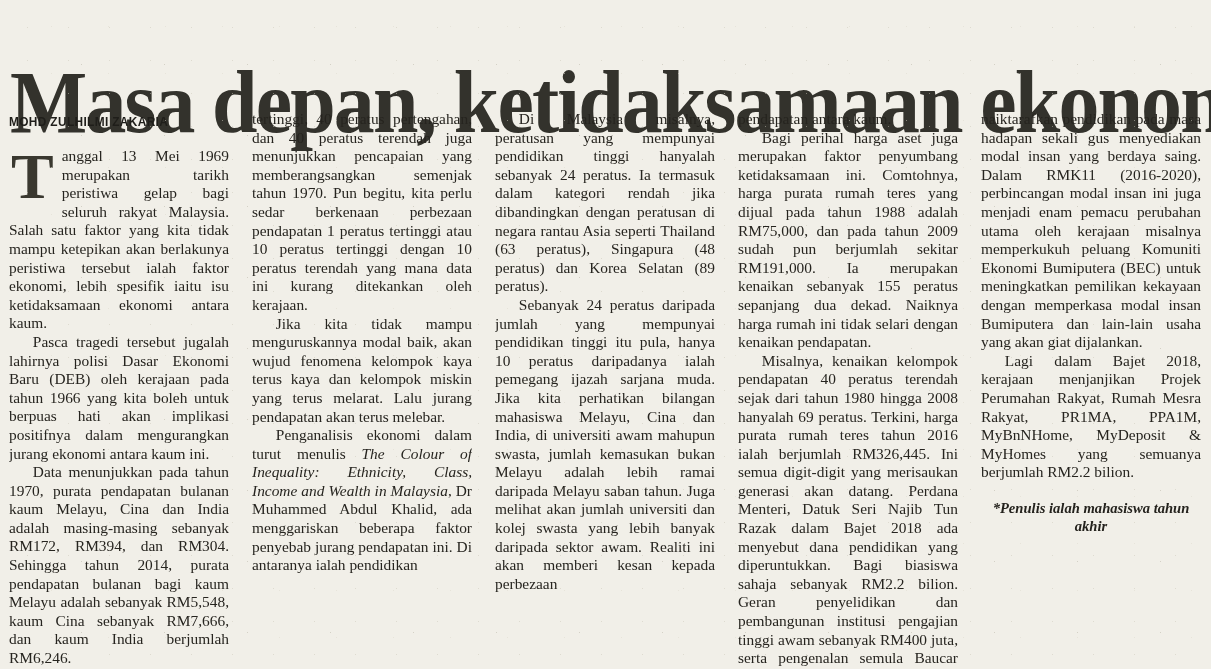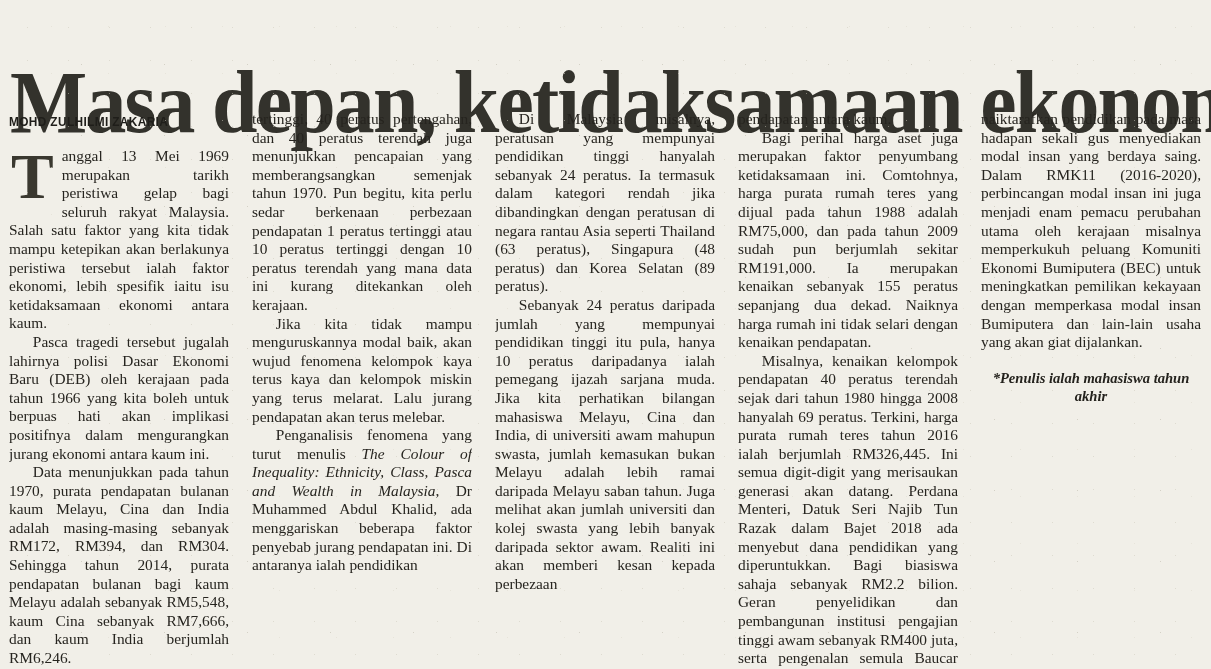--- a/index.html
+++ b/index.html
@@ -81,36 +81,37 @@
     <div class="byline">MOHD ZULHILMI ZAKARIA</div>
     <p class="first"><span class="dropcap">T</span><span>anggal 13 Mei 1969 merupakan tarikh peristiwa gelap bagi seluruh rakyat Malaysia. Salah satu faktor yang kita tidak mampu ketepikan akan berlakunya peristiwa tersebut ialah faktor ekonomi, lebih spesifik iaitu isu ketidaksamaan ekonomi antara kaum.</span></p>
     <p>Pasca tragedi tersebut jugalah lahirnya polisi Dasar Ekonomi Baru (DEB) oleh kerajaan pada tahun 1966 yang kita boleh untuk berpuas hati akan implikasi positifnya dalam mengurangkan jurang ekonomi antara kaum ini.</p>
     <p>Data menunjukkan pada tahun 1970, purata pendapatan bulanan kaum Melayu, Cina dan India adalah masing-masing sebanyak RM172, RM394, dan RM304. Sehingga tahun 2014, purata pendapatan bulanan bagi kaum Melayu adalah sebanyak RM5,548, kaum Cina sebanyak RM7,666, dan kaum India berjumlah RM6,246.</p>
 
   </div>
 
   <div class="col">
     <p class="cont">tertinggi, 40 peratus pertengahan, dan 40 peratus terendah juga menunjukkan pencapaian yang memberangsangkan semenjak tahun 1970. Pun begitu, kita perlu sedar berkenaan perbezaan pendapatan 1 peratus tertinggi atau 10 peratus tertinggi dengan 10 peratus terendah yang mana data ini kurang ditekankan oleh kerajaan.</p>
     <p>Jika kita tidak mampu menguruskannya modal baik, akan wujud fenomena kelompok kaya terus kaya dan kelompok miskin yang terus melarat. Lalu jurang pendapatan akan terus melebar.</p>
-    <p><span>Penganalisis fenomena yang turut menulis </span><em class="book">The Colour of Inequality: Ethnicity, Class, Pasca and Wealth in Malaysia</em><span>, Dr Muhammed Abdul Khalid, ada menggariskan beberapa faktor penyebab jurang pendapatan ini. Di antaranya ialah pendidikan</span></p>
+    <p><span>Penganalisis ekonomi dalam turut menulis </span><em class="book">The Colour of Inequality: Ethnicity, Class, Income and Wealth in Malaysia</em><span>, Dr Muhammed Abdul Khalid, ada menggariskan beberapa faktor penyebab jurang pendapatan ini. Di antaranya ialah pendidikan</span></p>
   </div>
 
   <div class="col">
     <p>Di Malaysia misalnya, peratusan yang mempunyai pendidikan tinggi hanyalah sebanyak 24 peratus. Ia termasuk dalam kategori rendah jika dibandingkan dengan peratusan di negara rantau Asia seperti Thailand (63 peratus), Singapura (48 peratus) dan Korea Selatan (89 peratus).</p>
     <p>Sebanyak 24 peratus daripada jumlah yang mempunyai pendidikan tinggi itu pula, hanya 10 peratus daripadanya ialah pemegang ijazah sarjana muda. Jika kita perhatikan bilangan mahasiswa Melayu, Cina dan India, di universiti awam mahupun swasta, jumlah kemasukan bukan Melayu adalah lebih ramai daripada Melayu saban tahun. Juga melihat akan jumlah universiti dan kolej swasta yang lebih banyak daripada sektor awam. Realiti ini akan memberi kesan kepada perbezaan</p>
   </div>
 
   <div class="col">
     <p class="cont">pendapatan antara kaum.</p>
     <p>Bagi perihal harga aset juga merupakan faktor penyumbang ketidaksamaan ini. Comtohnya, harga purata rumah teres yang dijual pada tahun 1988 adalah RM75,000, dan pada tahun 2009 sudah pun berjumlah sekitar RM191,000. Ia merupakan kenaikan sebanyak 155 peratus sepanjang dua dekad. Naiknya harga rumah ini tidak selari dengan kenaikan pendapatan.</p>
     <p>Misalnya, kenaikan kelompok pendapatan 40 peratus terendah sejak dari tahun 1980 hingga 2008 hanyalah 69 peratus. Terkini, harga purata rumah teres tahun 2016 ialah berjumlah RM326,445. Ini semua digit-digit yang merisaukan generasi akan datang. Perdana Menteri, Datuk Seri Najib Tun Razak dalam Bajet 2018 ada menyebut dana pendidikan yang diperuntukkan. Bagi biasiswa sahaja sebanyak RM2.2 bilion. Geran penyelidikan dan pembangunan institusi pengajian tinggi awam sebanyak RM400 juta, serta pengenalan semula Baucar buku dan myBrain.</p>
 
   </div>
 
   <div class="col">
     <p class="cont">naiktarafkan pendidikan pada masa hadapan sekali gus menyediakan modal insan yang berdaya saing. Dalam RMK11 (2016-2020), perbincangan modal insan ini juga menjadi enam pemacu perubahan utama oleh kerajaan misalnya memperkukuh peluang Komuniti Ekonomi Bumiputera (BEC) untuk meningkatkan pemilikan kekayaan dengan memperkasa modal insan Bumiputera dan lain-lain usaha yang akan giat dijalankan.</p>
+    <p>Lagi dalam Bajet 2018, kerajaan menjanjikan Projek Perumahan Rakyat, Rumah Mesra Rakyat, PR1MA, PPA1M, MyBnNHome, MyDeposit &amp; MyHomes yang semuanya berjumlah RM2.2 bilion.</p>
     <div class="footnote">
       <div>*Penulis ialah mahasiswa tahun akhir</div>
 
     </div>
   </div>
 
 </div>
 
 </body></html>

